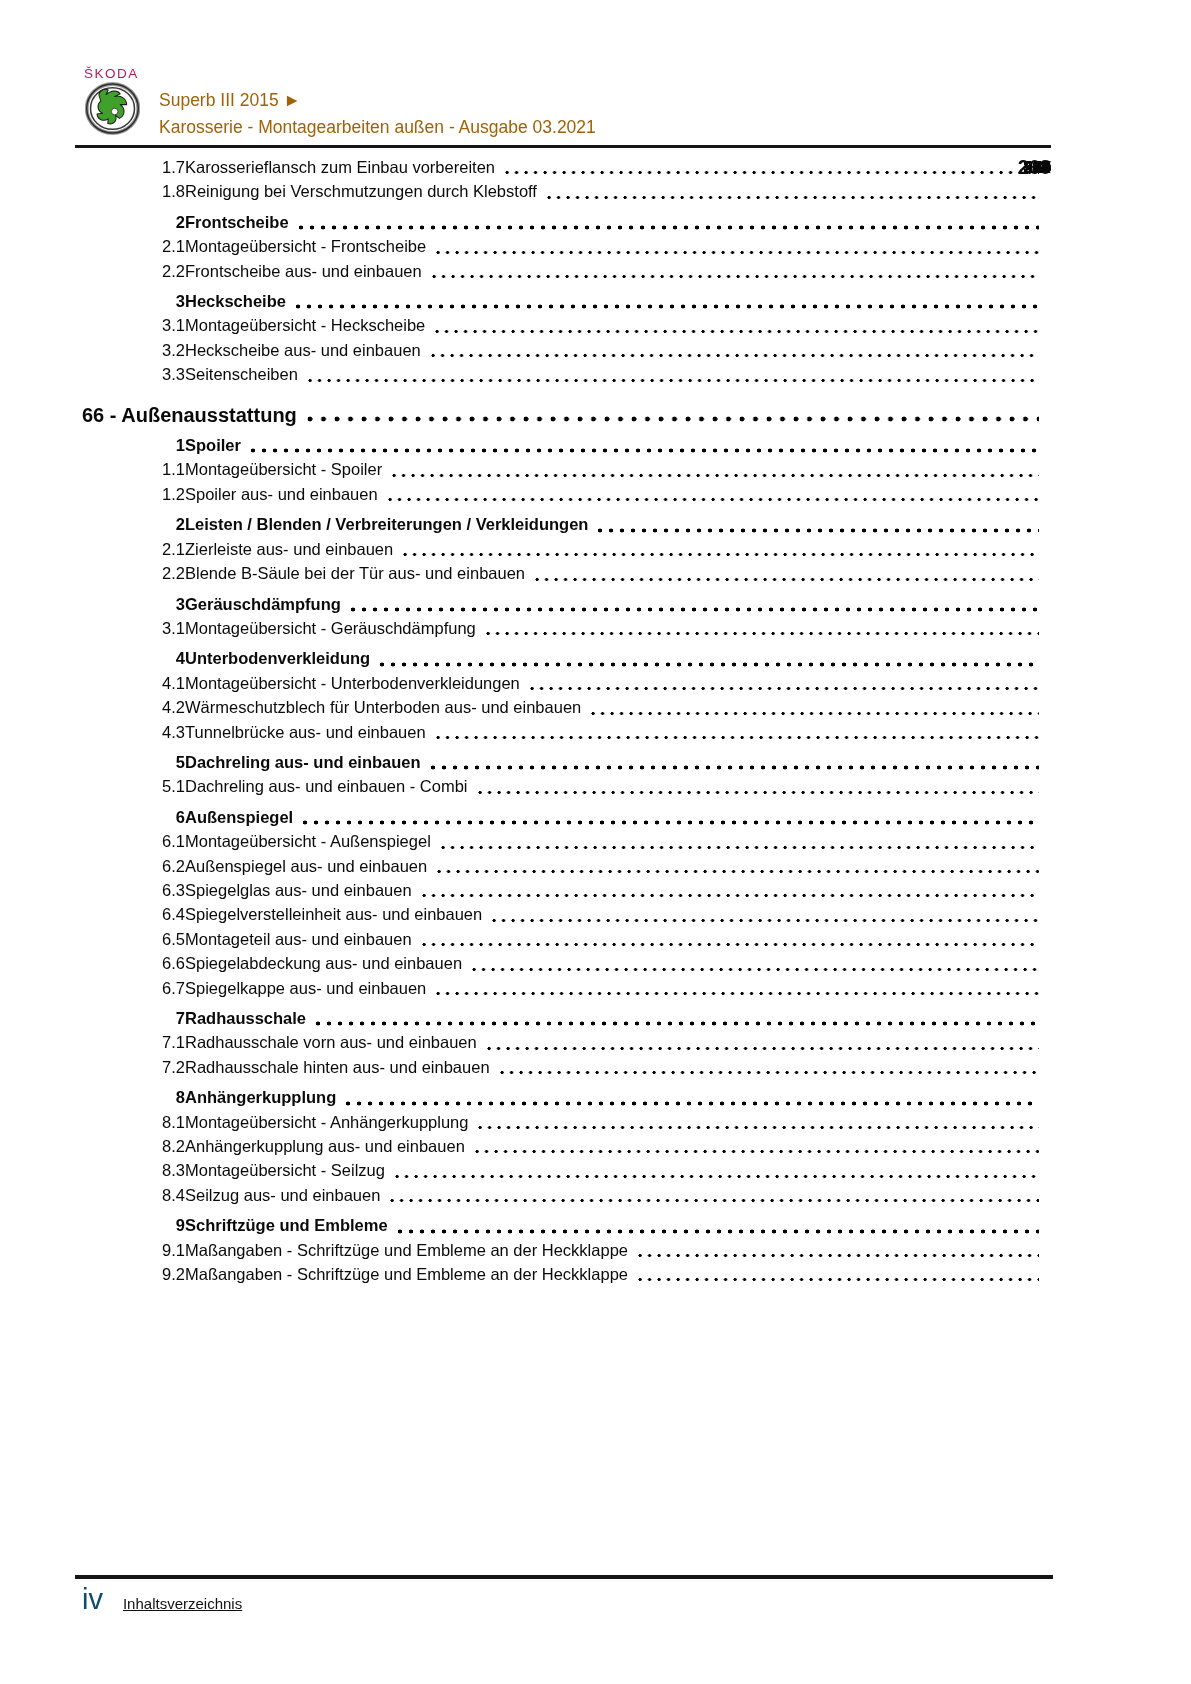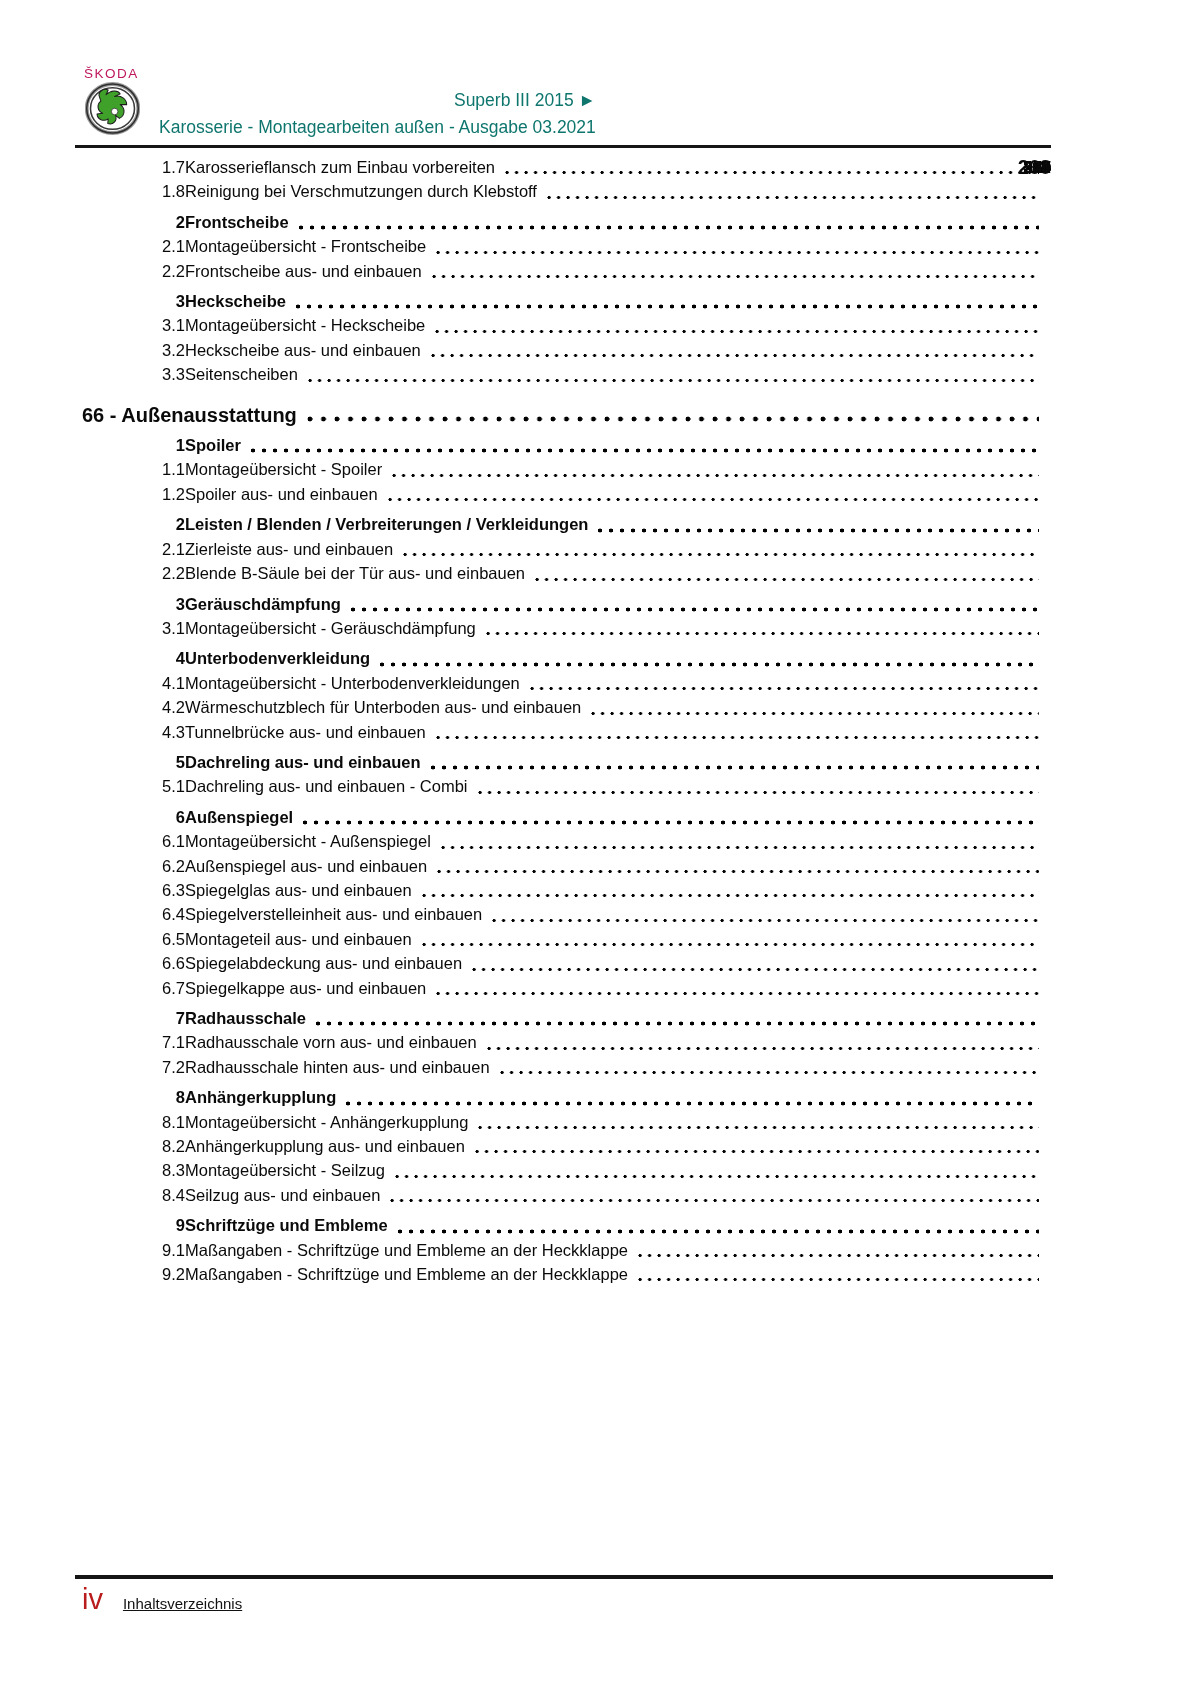--- a/index.html
+++ b/index.html
@@ -8,21 +8,21 @@
     background:#ffffff; color:#0a0a0a;
     font-family:"Liberation Sans","DejaVu Sans",sans-serif;
     overflow:hidden;
   }
   .page { position:absolute; inset:0; }
 
   
   .brand-block { position:absolute; left:84px; top:66px; width:70px; }
   .brand-word { font-size:13.5px; font-weight:normal; letter-spacing:1.5px; color:#be185d; }
   .brand-logo { display:block; margin-top:1px; margin-left:1px; }
-  .header-text { position:absolute; left:159px; top:87px; font-size:17.5px; line-height:27px; color:#0f766e;text-align:right; }
+  .header-text { position:absolute; left:159px; top:87px; font-size:17.5px; line-height:27px; color:#a16207; }
   .header-rule { position:absolute; left:75px; top:145px; width:976px; height:3px; background:#151515; }
 
   
   .toc { position:absolute; left:82px; top:155px; width:969px; }
   .toc-row { display:flex; align-items:baseline; line-height:24.4px; font-size:16.5px; }
   .toc-row .num   { flex:0 0 62px;text-align:right; }
   .toc-row .title { flex:0 1 auto; white-space:nowrap;text-align:center; }
   .toc-row .page  { flex:0 0 58px; text-align:right; }
   .toc-row.sub, .toc-row.section { padding-left:41px; }
   .toc-row.section { font-weight:bold; margin-top:6px; }
@@ -41,21 +41,21 @@
   }
   .chapter .dots {
     height:6px; margin-bottom:5px;
     background-image:radial-gradient(circle at 3px 3px, #000 2.2px, transparent 2.7px);
     background-size:13.5px 6px;
   }
 
   
   .footer-rule { position:absolute; left:75px; top:1575px; width:978px; height:4px; background:#151515; }
   .footer { position:absolute; left:82px; top:1583px; display:flex; align-items:baseline; gap:20px; }
-  .footer .folio { font-size:29px; line-height:32px; color:#b91c1c; }
+  .footer .folio { font-size:29px; line-height:32px; color:#0c4a6e; }
   .footer .label { font-size:15px; color:#111;text-decoration:underline; }
 </style>
 </head>
 <body>
 
 <div class="page">
 
   <div class="brand-block">
     <div class="brand-word">ŠKODA</div>
     <svg class="brand-logo" width="55" height="53" viewBox="0 0 64 60">

